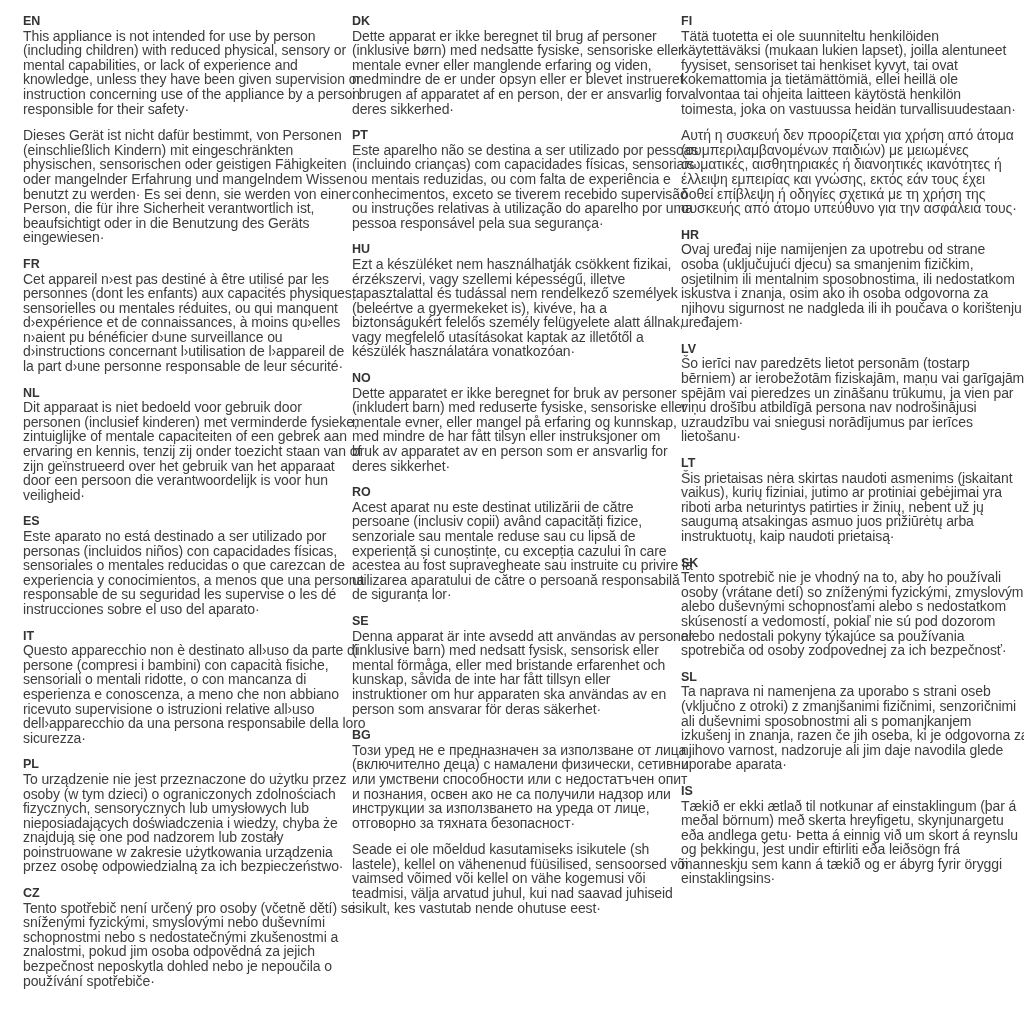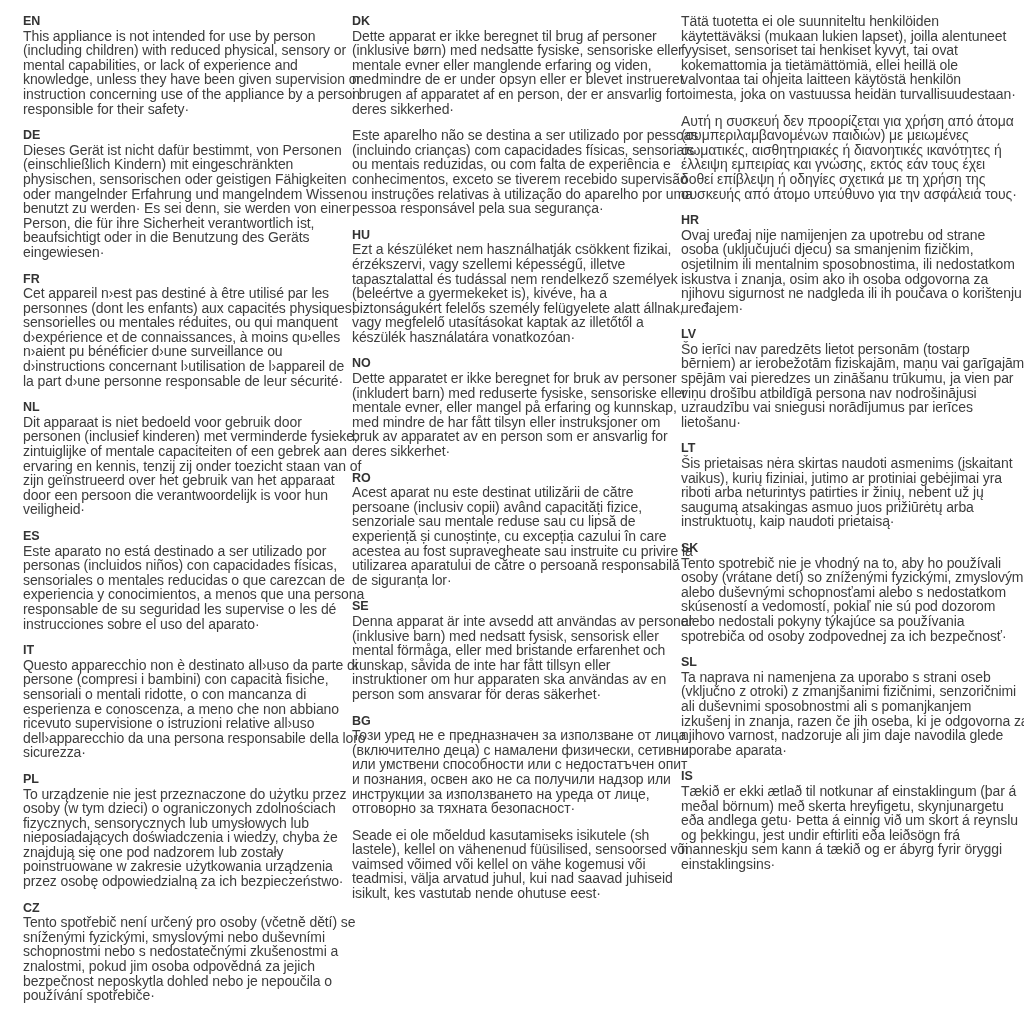--- a/index.html
+++ b/index.html
@@ -40,21 +40,20 @@
     <section class="block">
       <div class="lang">EN</div>
       <div class="txt">This appliance is not intended for use by person
 (including children) with reduced physical, sensory or
 mental capabilities, or lack of experience and
 knowledge, unless they have been given supervision or
 instruction concerning use of the appliance by a person
 responsible for their safety·</div>
     </section>
     <section class="block">
-      <div class="lang">DE</div>
       <div class="txt">Dieses Gerät ist nicht dafür bestimmt, von Personen
 (einschließlich Kindern) mit eingeschränkten
 physischen, sensorischen oder geistigen Fähigkeiten
 oder mangelnder Erfahrung und mangelndem Wissen
 benutzt zu werden· Es sei denn, sie werden von einer
 Person, die für ihre Sicherheit verantwortlich ist,
 beaufsichtigt oder in die Benutzung des Geräts
 eingewiesen·</div>
     </section>
     <section class="block">
@@ -121,20 +120,21 @@
     <section class="block">
       <div class="lang">DK</div>
       <div class="txt">Dette apparat er ikke beregnet til brug af personer
 (inklusive børn) med nedsatte fysiske, sensoriske eller
 mentale evner eller manglende erfaring og viden,
 medmindre de er under opsyn eller er blevet instrueret
 i brugen af apparatet af en person, der er ansvarlig for
 deres sikkerhed·</div>
     </section>
     <section class="block">
+      <div class="lang">PT</div>
       <div class="txt">Este aparelho não se destina a ser utilizado por pessoas
 (incluindo crianças) com capacidades físicas, sensoriais
 ou mentais reduzidas, ou com falta de experiência e
 conhecimentos, exceto se tiverem recebido supervisão
 ou instruções relativas à utilização do aparelho por uma
 pessoa responsável pela sua segurança·</div>
     </section>
     <section class="block">
       <div class="lang">HU</div>
       <div class="txt">Ezt a készüléket nem használhatják csökkent fizikai,
@@ -186,20 +186,21 @@
       <div class="txt">Seade ei ole mõeldud kasutamiseks isikutele (sh
 lastele), kellel on vähenenud füüsilised, sensoorsed või
 vaimsed võimed või kellel on vähe kogemusi või
 teadmisi, välja arvatud juhul, kui nad saavad juhiseid
 isikult, kes vastutab nende ohutuse eest·</div>
     </section>
   </div>
 
   <div class="col">
     <section class="block">
+      <div class="lang">FI</div>
       <div class="txt">Tätä tuotetta ei ole suunniteltu henkilöiden
 käytettäväksi (mukaan lukien lapset), joilla alentuneet
 fyysiset, sensoriset tai henkiset kyvyt, tai ovat
 kokemattomia ja tietämättömiä, ellei heillä ole
 valvontaa tai ohjeita laitteen käytöstä henkilön
 toimesta, joka on vastuussa heidän turvallisuudestaan·</div>
     </section>
     <section class="block">
       <div class="txt">Αυτή η συσκευή δεν προορίζεται για χρήση από άτομα
 (συμπεριλαμβανομένων παιδιών) με μειωμένες

